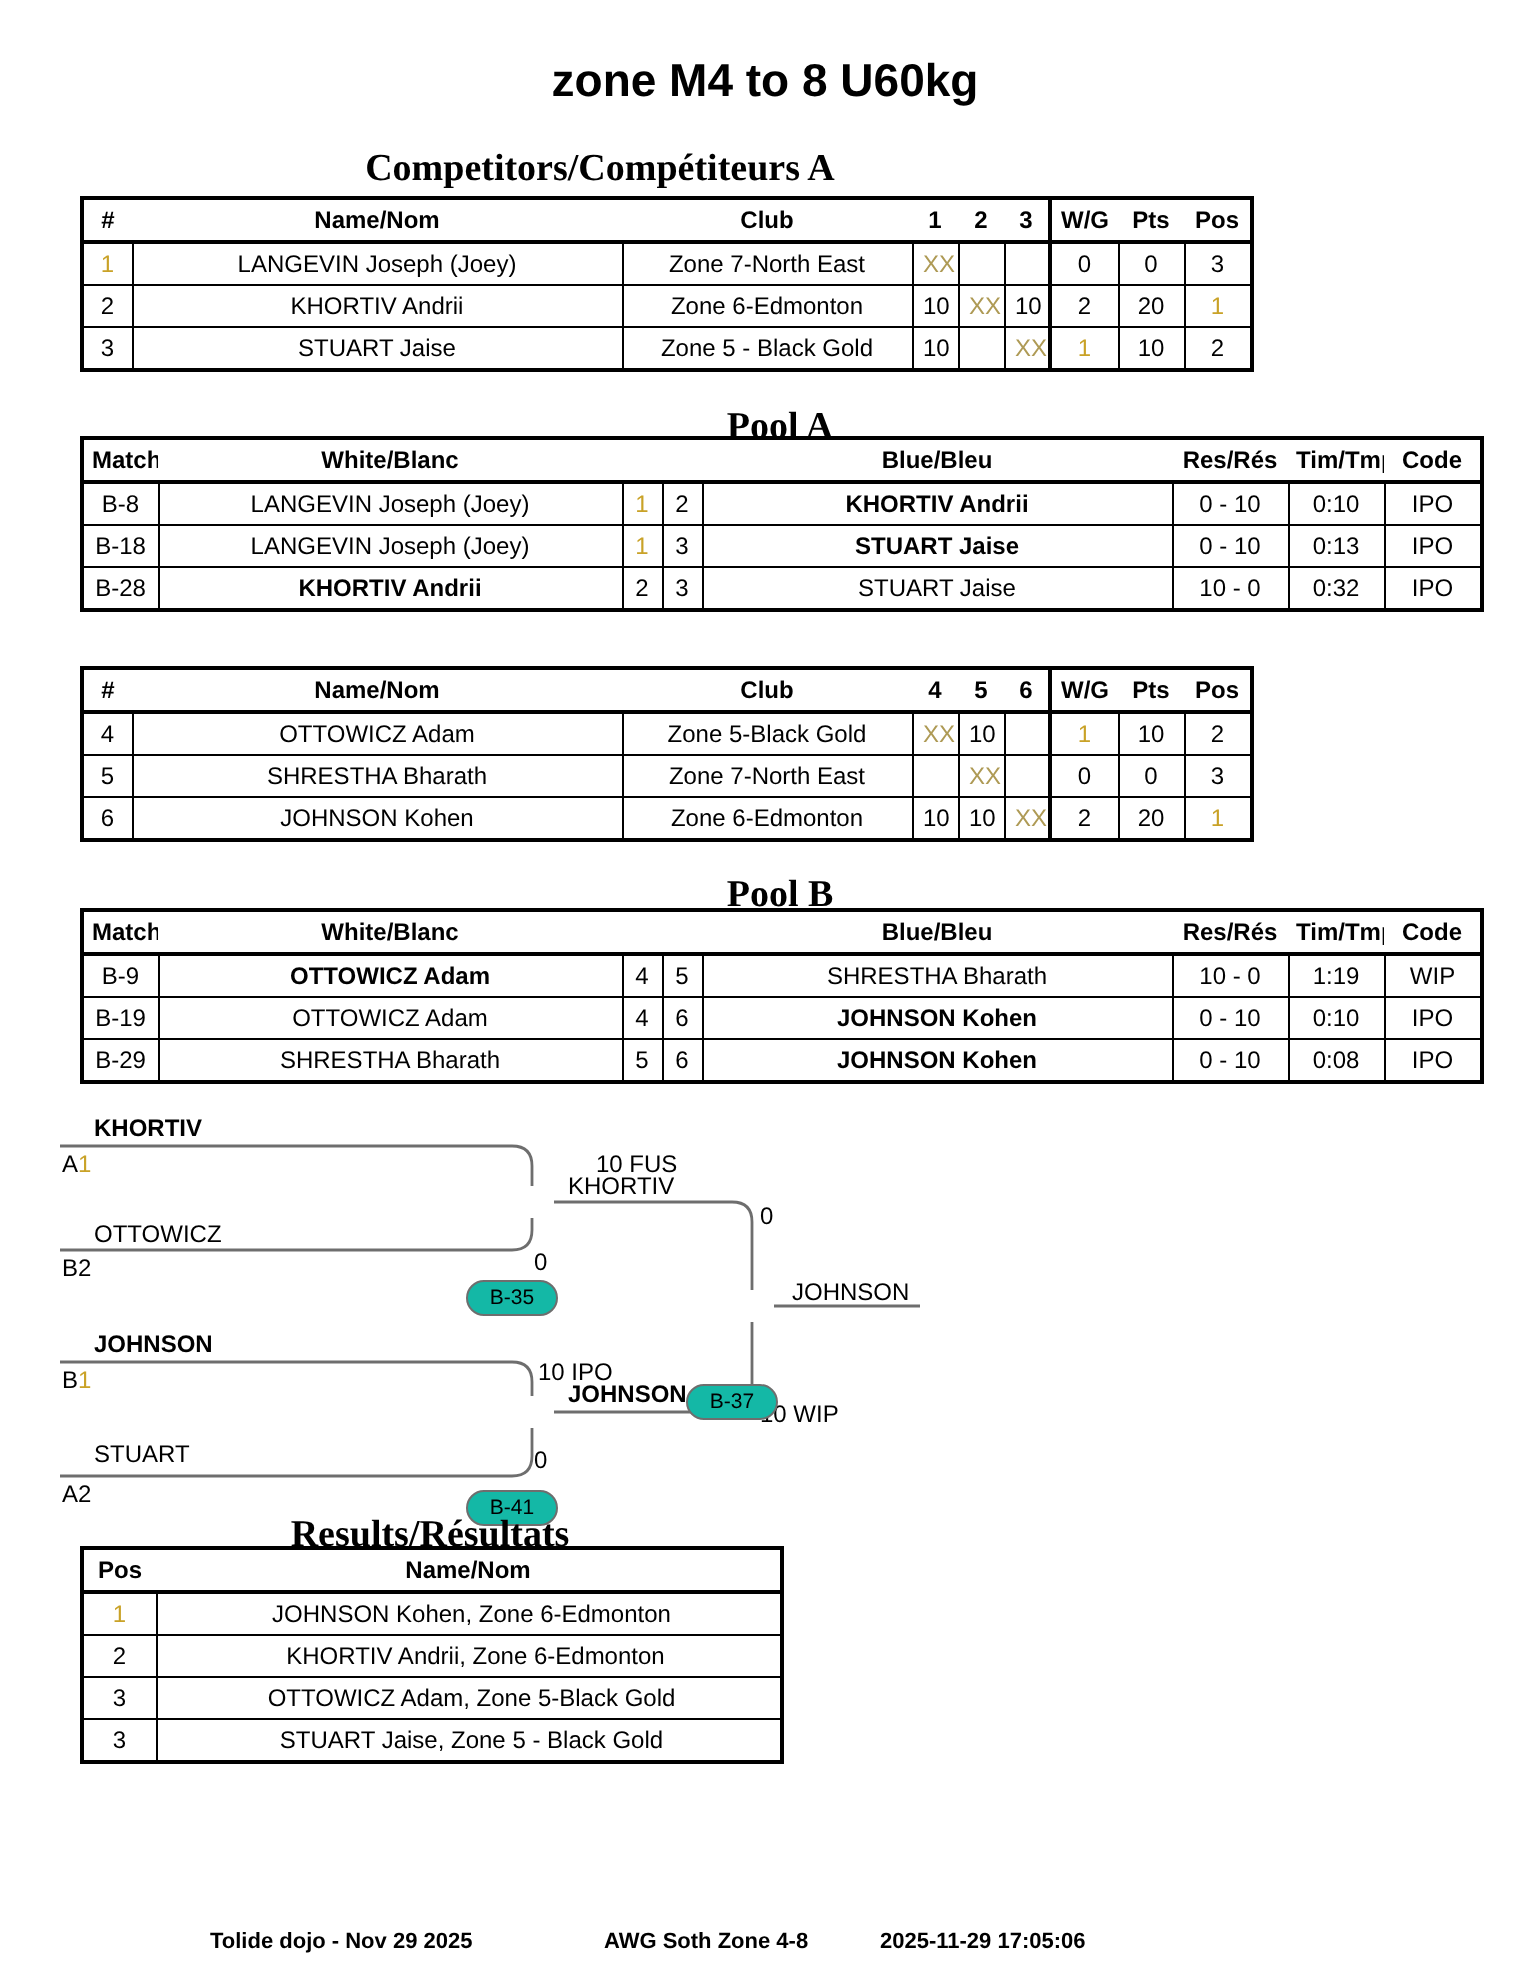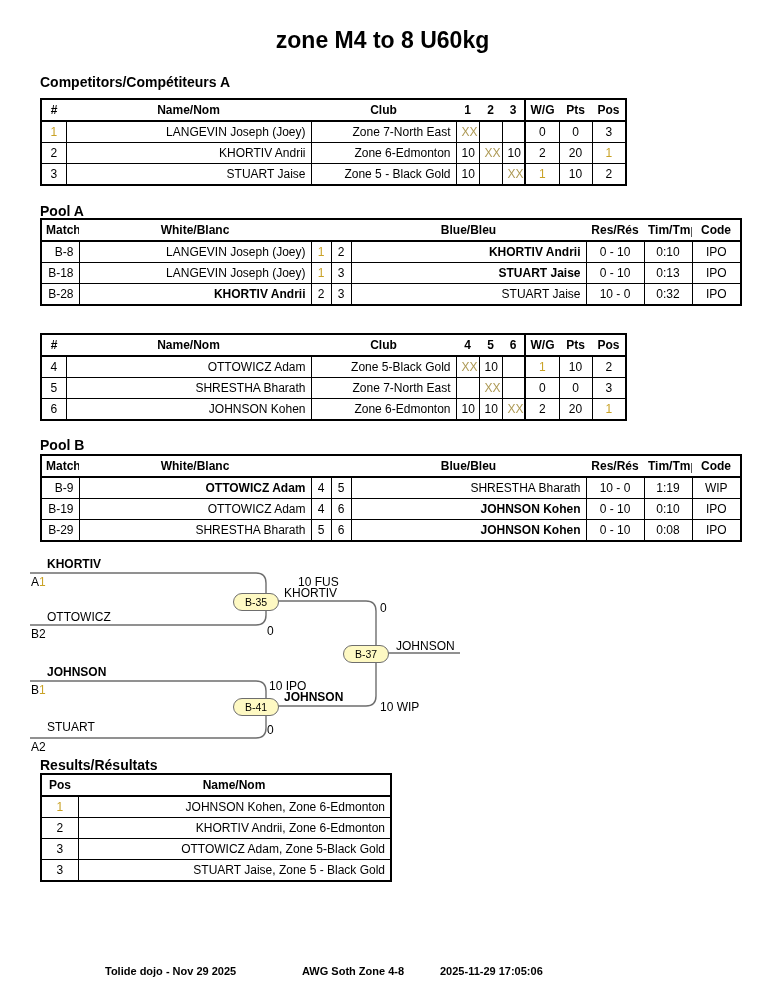--- a/index.html
+++ b/index.html
@@ -1,36 +1,36 @@
 <!DOCTYPE html>
 <html><head>
 <meta charset="utf-8">
 <style>
   html,body{margin:0;padding:0;background:#fff;}
   .page{position:relative;width:765px;height:990px;background:#fff;overflow:hidden;
         font-family:"Liberation Sans",sans-serif;color:#000;}
   .title{position:absolute;top:27px;left:0;width:765px;text-align:center;
          font-size:23px;font-weight:bold;}
-  .sec-title{position:absolute;font-size:14px;font-weight:bold;text-align:left;}
+  .sec-title{position:absolute;font-size:19px;font-weight:bold;text-align:center;font-family:Liberation Serif, serif;}
   table.t{position:absolute;border-collapse:collapse;table-layout:fixed;background:#fff;
           border:2px solid #000;font-size:12px;}
   table.t td{border:1px solid #000;height:20px;line-height:20px;padding:0 5px;
              overflow:hidden;white-space:nowrap;}
   table.t th{border:0;border-bottom:2px solid #000;height:20px;line-height:20px;
              padding:0 4px;font-weight:bold;white-space:nowrap;overflow:hidden;}
   .c{text-align:center;}
-  .l{text-align:right;margin-left:20px;}
+  .l{text-align:center;margin-left:20px;}
   .thickL{border-left:2px solid #000 !important;}
   .gold{color:#C9A227;}
   .xx{color:#AE9A55;}
   .bold{font-weight:bold;}
   .lbl{position:absolute;font-size:12px;white-space:nowrap;line-height:12px;}
   .oval{position:absolute;width:44px;height:16px;border:1.5px solid #6e6e6e;
-        border-radius:9px;background:#fef9c3;text-align:center;line-height:16px;
-        font-size:10.5px;}
+        border-radius:9px;background:#14b8a6;text-align:center;line-height:16px;
+        font-size:10.5px;margin-top:47px;}
   .foot{position:absolute;font-size:11px;font-weight:bold;white-space:nowrap;}
   svg.blines{position:absolute;left:0;top:550px;}
 </style>
 </head>
 <body>
 
 <div class="page">
 
   <div class="title">zone M4 to 8 U60kg</div>
 

